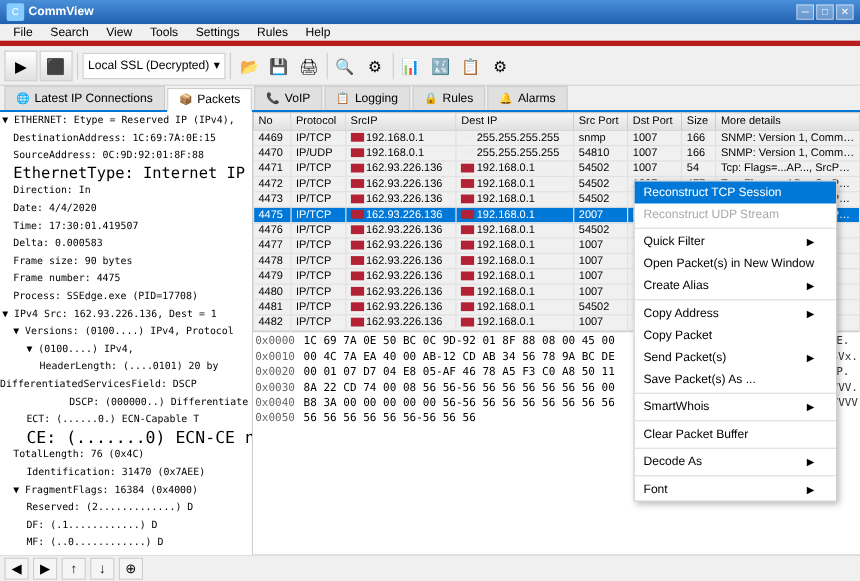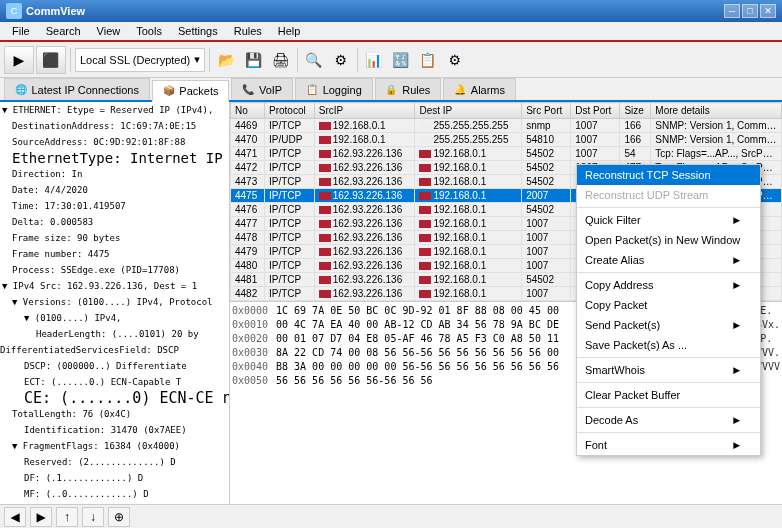--- a/index.html
+++ b/index.html
@@ -17,21 +17,21 @@
     }
     .title-bar-left { display: flex; align-items: center; gap: 4px; }
     .title-bar-icon { width: 16px; height: 16px; background: #88ccff; border-radius: 2px; font-size: 9px; display: flex; align-items: center; justify-content: center; }
     .title-bar-title { font-size: 11px; font-weight: bold; }
     .title-bar-controls { display: flex; gap: 2px; }
     .title-ctrl { width: 16px; height: 14px; background: rgba(255,255,255,0.3); border: 1px solid rgba(255,255,255,0.5); color: white; font-size: 9px; cursor: pointer; display: flex; align-items: center; justify-content: center; }
 
     
     .menu-bar {
       background: #f0f0f0;
-      border-bottom: 2px solid #b91c1c;
+      border-bottom: 5px solid #b91c1c;
       height: 20px;
       display: flex;
       align-items: center;
       padding: 0 4px;
     }
     .menu-item { padding: 2px 8px; font-size: 11px; cursor: pointer; }
 
     
     .toolbar {
       background: #f0f0f0;
@@ -261,21 +261,21 @@
     <div class="tree-item" style="font-size:9px; padding-left:12px;">Time: 17:30:01.419507</div>
     <div class="tree-item" style="font-size:9px; padding-left:12px;">Delta: 0.000583</div>
     <div class="tree-item" style="font-size:9px; padding-left:12px;">Frame size: 90 bytes</div>
     <div class="tree-item" style="font-size:9px; padding-left:12px;">Frame number: 4475</div>
     <div class="tree-item" style="font-size:9px; padding-left:12px;">Process: SSEdge.exe (PID=17708)</div>
     <div class="tree-item" style="font-size:9px;">▼ IPv4 Src: 162.93.226.136, Dest = 1</div>
     <div class="tree-item" style="font-size:9px; padding-left:12px;">▼ Versions: (0100....) IPv4, Protocol</div>
     <div class="tree-item" style="font-size:9px; padding-left:24px;">▼ (0100....) IPv4,</div>
     <div class="tree-item" style="font-size:9px; padding-left:36px;">HeaderLength: (....0101) 20 by</div>
     <div class="tree-item" style="font-size:9px; padding-left:0;">DifferentiatedServicesField: DSCP</div>
-    <div class="tree-item" style="font-size:9px; padding-left:24px;">DSCP: (000000..) Differentiate</div>
+    <div class="tree-item" style="font-size:9px; padding-left:24px;margin-left:39px;">DSCP: (000000..) Differentiate</div>
     <div class="tree-item" style="font-size:9px; padding-left:24px;">ECT: (......0.) ECN-Capable T</div>
     <div class="tree-item" style="font-size:15px; padding-left:24px;">CE: (.......0) ECN-CE not se</div>
     <div class="tree-item" style="font-size:9px; padding-left:12px;">TotalLength: 76 (0x4C)</div>
     <div class="tree-item" style="font-size:9px; padding-left:24px;">Identification: 31470 (0x7AEE)</div>
     <div class="tree-item" style="font-size:9px; padding-left:12px;">▼ FragmentFlags: 16384 (0x4000)</div>
     <div class="tree-item" style="font-size:9px; padding-left:24px;">Reserved: (2.............) D</div>
     <div class="tree-item" style="font-size:9px; padding-left:24px;">DF: (.1............) D</div>
     <div class="tree-item" style="font-size:9px; padding-left:24px;">MF: (..0............) D</div>
     <div class="tree-item" style="font-size:9px; padding-left:24px;">Offset: (..0000000000000) D</div>
 

